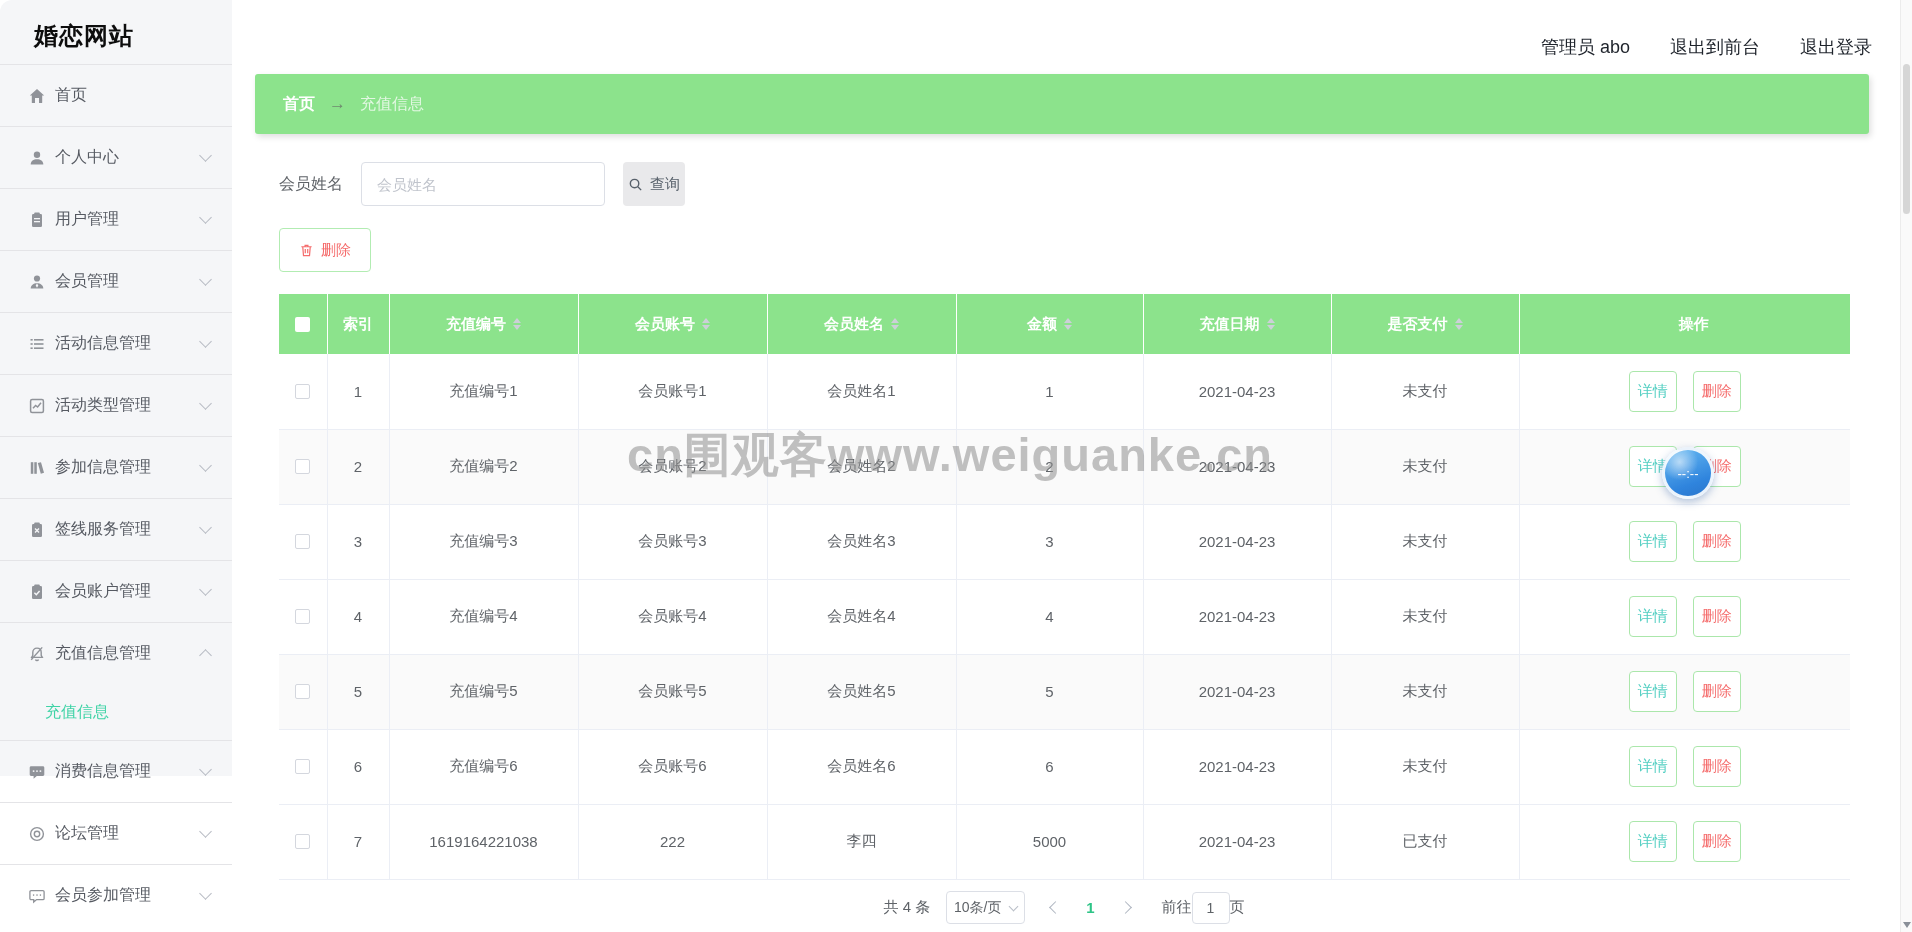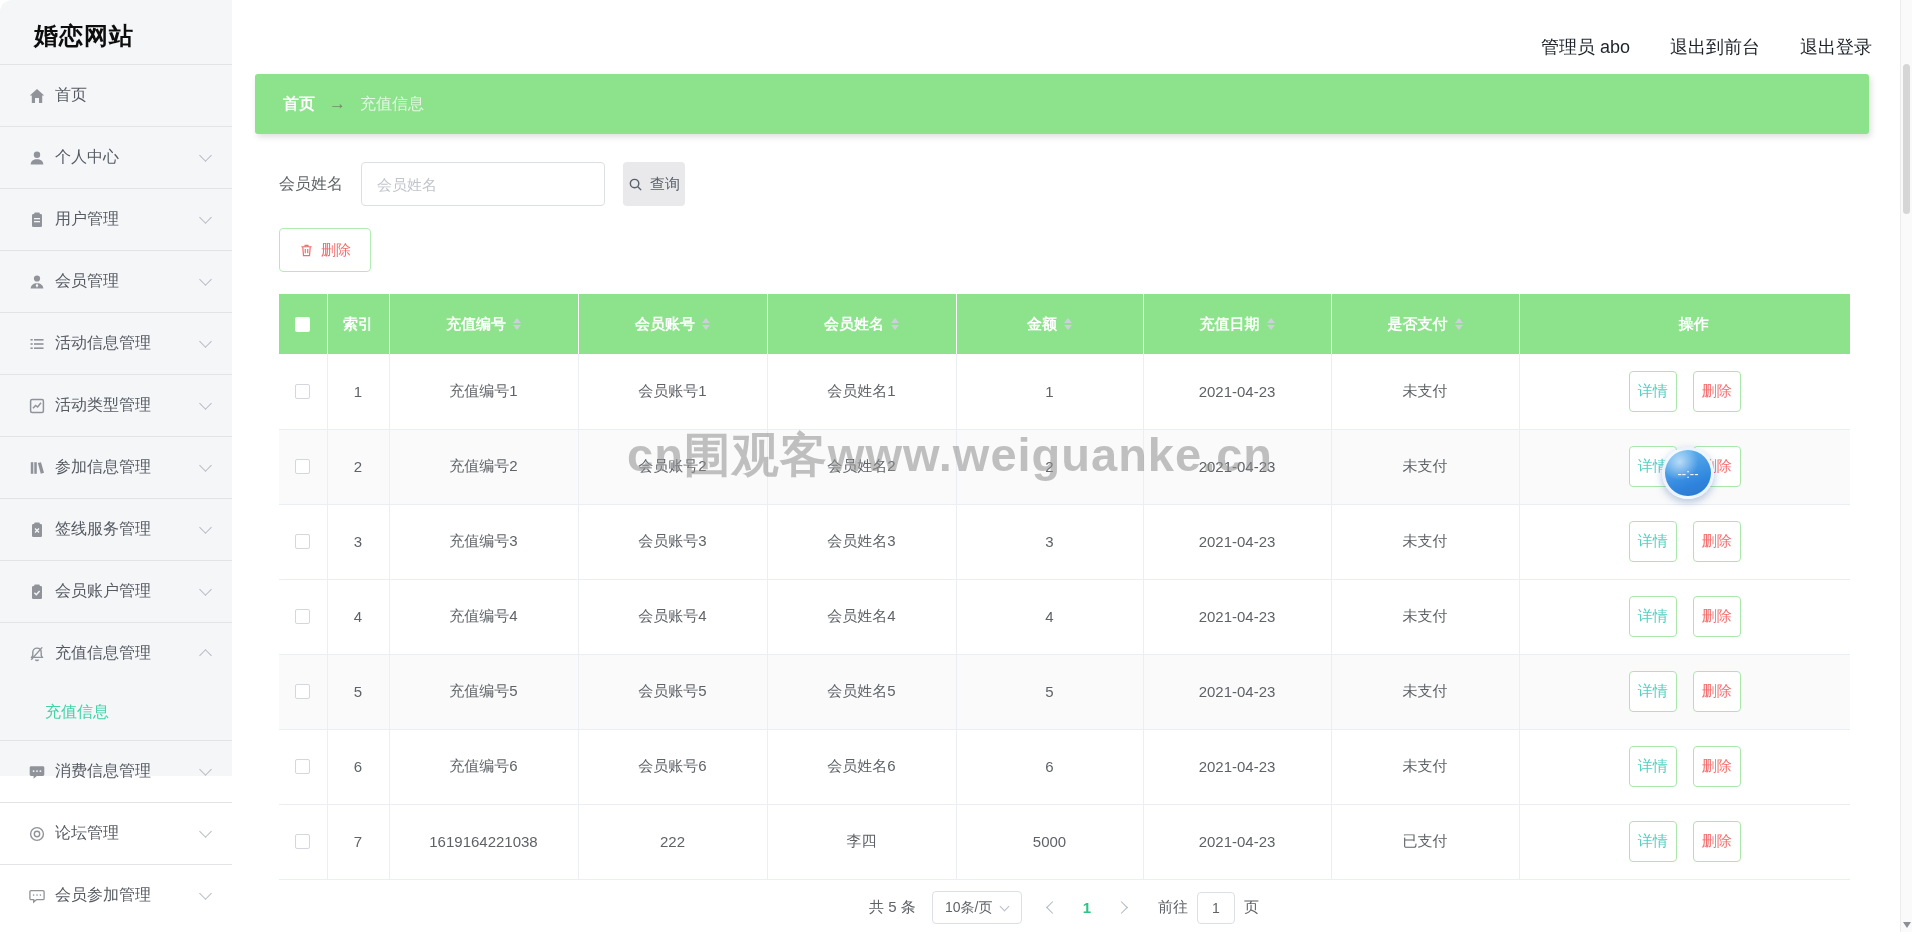--- a/index.html
+++ b/index.html
@@ -70,31 +70,31 @@
   .watermark{position:absolute;left:348px;top:130px;font-size:47px;font-weight:bold;color:#8f8f8f;
     opacity:.55;letter-spacing:1px;white-space:nowrap;pointer-events:none;z-index:6;}
   .float-badge{position:absolute;left:1383px;top:153px;width:52px;height:52px;border-radius:50%;
     background:radial-gradient(circle at 32% 26%,rgba(255,255,255,.6),rgba(255,255,255,0) 40%),
       linear-gradient(160deg,#66b9f2 0%,#2f84dd 70%,#2a76cc 100%);
     border:3px solid rgba(255,255,255,.9);box-shadow:0 3px 9px rgba(40,90,160,.35);
     color:#fff;font-size:13px;display:flex;align-items:center;justify-content:center;z-index:7;cursor:pointer;}
   
   .pagination{margin:10px 63px 0 47px;height:36px;display:flex;align-items:center;justify-content:center;
     font-size:15px;color:var(--txt);}
-  .page-size{width:90px;height:33px;border:1px solid #dcdfe6;border-radius:4px;background:#fff;
+  .page-size{width:79px;height:33px;border:1px solid #dcdfe6;border-radius:4px;background:#fff;
     display:flex;align-items:center;justify-content:center;gap:9px;font-size:14px;color:var(--txt);
     margin:0 16px;cursor:pointer;}
   .sel-chev{width:7px;height:7px;border-right:1.3px solid #b9bec7;border-bottom:1.3px solid #b9bec7;
     transform:rotate(45deg);margin-top:-3px;}
   .pg-arrow{display:inline-flex;padding:6px 10px;cursor:pointer;}
   .pg-chev{width:9px;height:9px;border-left:1.7px solid #aeb5c0;border-bottom:1.7px solid #aeb5c0;
     transform:rotate(45deg);}
   .pg-chev.next{transform:rotate(225deg);}
   .page-num{color:#2ec487;font-weight:bold;margin:0 16px;cursor:pointer;}
-  .goto{margin-left:22px;display:flex;align-items:center;gap:9px;}
+  .goto{margin-left:22px;display:flex;align-items:center;}
   .goto-input{width:38px;height:32px;border:1px solid #dcdfe6;border-radius:4px;text-align:center;
     font-size:14px;color:var(--txt);outline:none;}
   
   .scrollbar{position:fixed;top:0;right:0;width:12px;height:100%;background:#fafafa;
     border-left:1px solid #ececec;z-index:50;cursor:pointer;}
   .scroll-thumb{position:absolute;top:64px;left:2px;width:7px;height:150px;background:#d6d6d6;border-radius:4px;}
   .scroll-down{position:absolute;bottom:4px;left:2px;width:0;height:0;
     border-left:4px solid transparent;border-right:4px solid transparent;border-top:6px solid #8a9099;}
 </style>
 </head>
@@ -490,21 +490,21 @@
             <td>
               <span class="row-btn detail">详情</span>
               <span class="row-btn del">删除</span>
             </td>
           </tr>
         </tbody>
     </table>
   </div>
 
   <div class="pagination">
-    <span>共 5 条</span>
+    <span>共 4 条</span>
     <span class="page-size">
       <span>10条/页</span>
       <span class="sel-chev"></span>
     </span>
     <span class="pg-arrow">
         <span class="pg-chev"></span>
       </span>
     <span class="page-num">1</span>
     <span class="pg-arrow">
         <span class="pg-chev next"></span>

